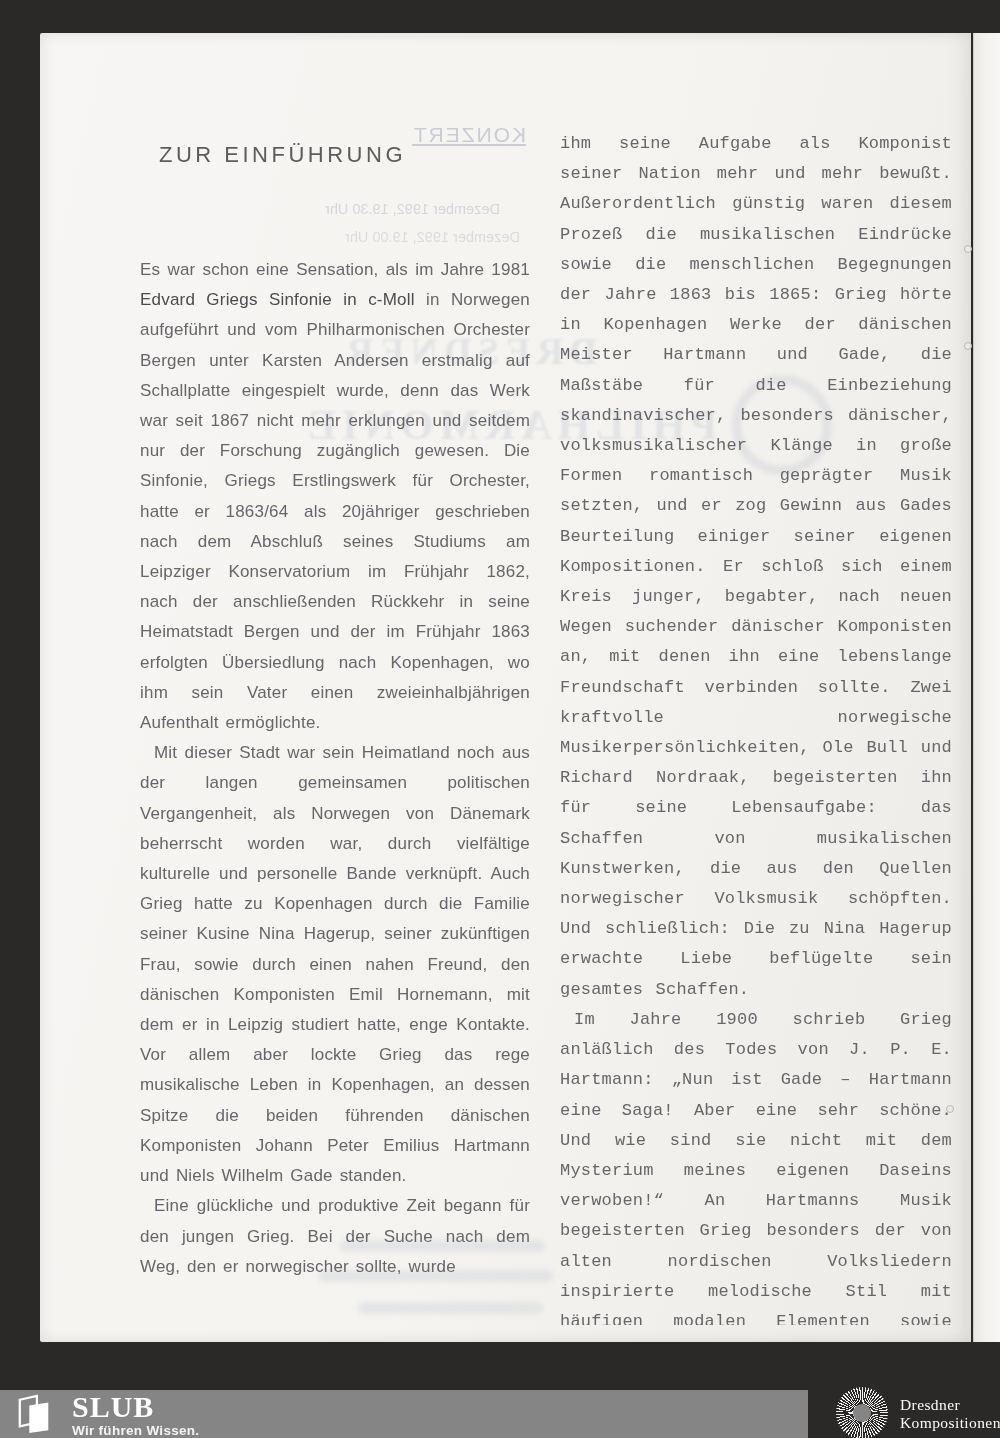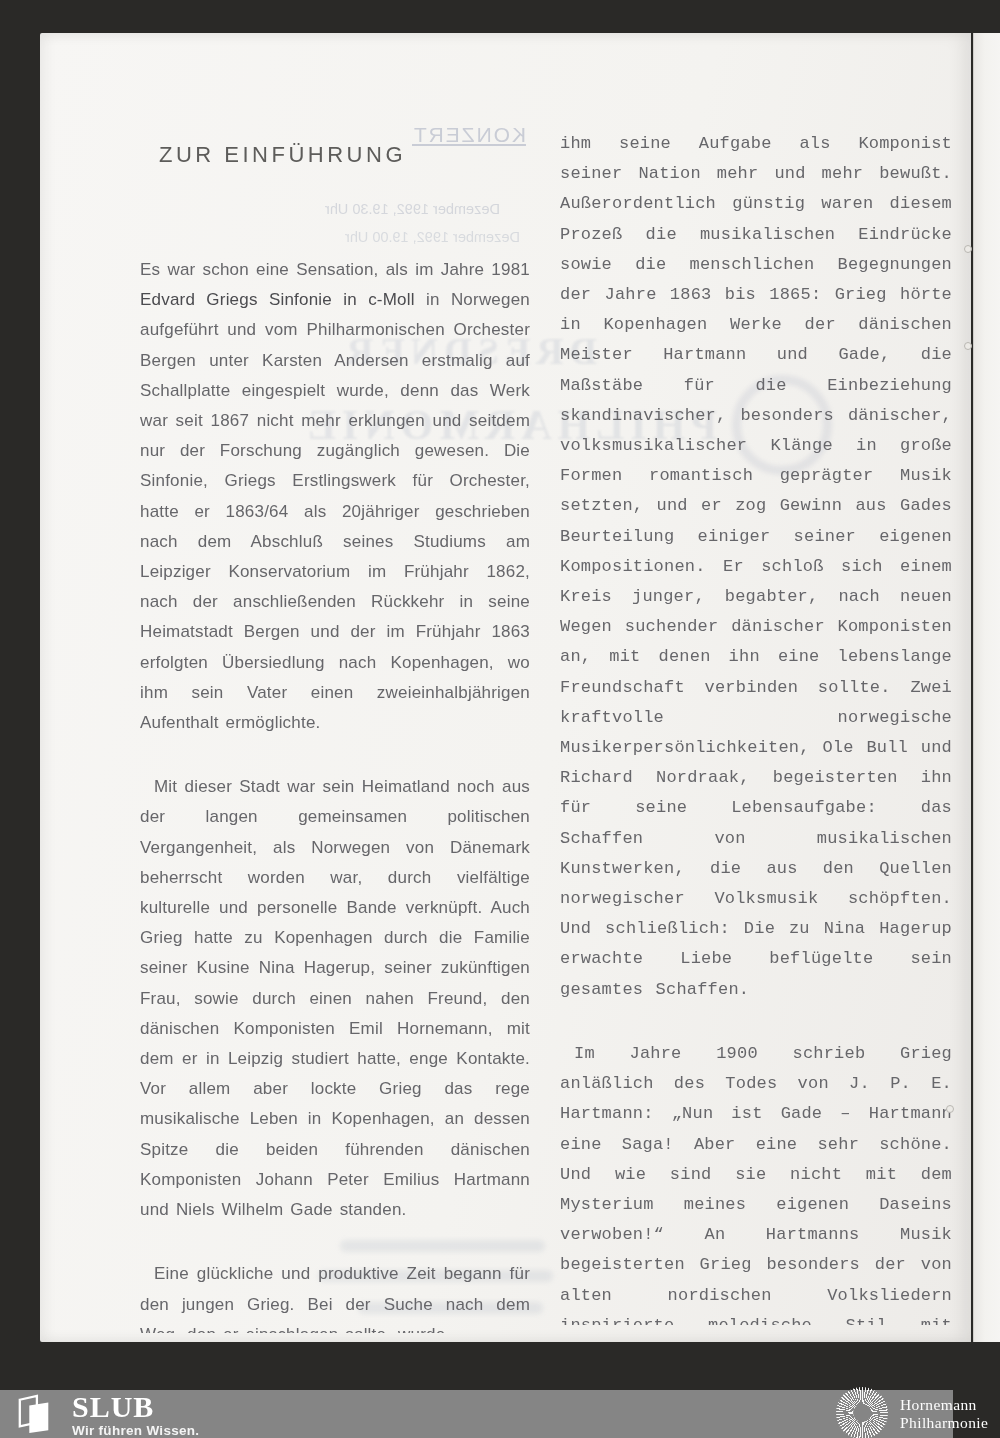--- a/index.html
+++ b/index.html
@@ -30,21 +30,21 @@
 
   
   .col{
     position:absolute;
     font-size:17px;line-height:30.2px;color:#66666a;
     text-align:justify;letter-spacing:0.2px;word-spacing:2px;
     hyphens:auto;overflow:hidden;
   }
   .col p{margin:0;}
   .col p + p{margin-top:0;}
-  .col .indent{text-indent:14px;margin-top:34px;}
+  .col .indent{text-indent:14px;}
   .col strong{font-weight:400;color:#4b4b4f;}
   .col-left{left:100px;top:222px;width:390px;height:1078px;}
   .col-right{left:520px;top:96px;width:392px;height:1196px;font-family:Liberation Mono, monospace;}
 
   
   .ghost{position:absolute;transform:scaleX(-1);color:rgba(132,142,168,0.30);
     filter:blur(0.6px);white-space:nowrap;pointer-events:none;}
   .ghost-title{left:372px;top:90px;font-size:21px;letter-spacing:2px;
     text-decoration:underline;color:rgba(130,140,168,0.38);}
   .ghost-date1{left:285px;top:168px;font-size:14.5px;color:rgba(135,145,170,0.30);}
@@ -56,21 +56,21 @@
   .ghost-circle{position:absolute;left:692px;top:342px;width:82px;height:82px;
     border-radius:50%;border:9px solid rgba(138,148,172,0.15);filter:blur(2px);
     pointer-events:none;}
   .ghost-smudge{position:absolute;height:12px;border-radius:6px;
     background:rgba(138,148,172,0.14);filter:blur(2.5px);pointer-events:none;}
   .gs1{left:300px;top:1207px;width:205px;}
   .gs2{left:278px;top:1237px;width:235px;}
   .gs3{left:318px;top:1269px;width:185px;}
 
   
-  .footer{position:absolute;left:0;top:1390px;width:953px;height:48px;
+  .footer{position:absolute;left:0;top:1390px;width:808px;height:48px;
     background:var(--footer-bar,#858585);}
   .slub-group{position:absolute;left:16px;top:3px;display:flex;align-items:flex-start;}
   .slub-book{width:38px;height:40px;margin-top:1px;}
   .slub-textblock{margin-left:18px;}
   .slub-name{font-family:"Liberation Serif",serif;font-weight:700;
     font-size:30px;line-height:28px;color:#ffffff;letter-spacing:1px;}
   .slub-tagline{font-size:13.5px;font-weight:700;color:#f4f4f4;margin-top:2px;
     letter-spacing:0.3px;}
   .phil-group{position:absolute;left:836px;top:0;height:48px;display:flex;align-items:center;}
   .starburst{position:relative;width:52px;height:52px;margin-top:-2px;border-radius:50%;
@@ -95,21 +95,21 @@
     <div class="ghost-circle"></div>
     <div class="ghost-smudge gs1"></div>
     <div class="ghost-smudge gs2"></div>
     <div class="ghost-smudge gs3"></div>
 
     <h1 class="heading">ZUR EINFÜHRUNG</h1>
 
     <div class="col col-left">
       <p><span>Es war schon eine Sensation, als im Jahre 1981 </span><strong>Edvard Griegs Sinfonie in c-Moll</strong><span> in Norwegen aufgeführt und vom Philharmonischen Orchester Bergen unter Karsten Andersen erstmalig auf Schallplatte eingespielt wurde, denn das Werk war seit 1867 nicht mehr erklungen und seitdem nur der Forschung zugänglich gewesen. Die Sinfonie, Griegs Erstlingswerk für Orchester, hatte er 1863/64 als 20jähriger geschrieben nach dem Abschluß seines Studiums am Leipziger Konservatorium im Frühjahr 1862, nach der anschließenden Rückkehr in seine Heimatstadt Bergen und der im Frühjahr 1863 erfolgten Übersiedlung nach Kopenhagen, wo ihm sein Vater einen zweieinhalbjährigen Aufenthalt ermöglichte.</span></p>
       <p class="indent">Mit dieser Stadt war sein Heimatland noch aus der langen gemeinsamen politischen Vergangenheit, als Norwegen von Dänemark beherrscht worden war, durch vielfältige kulturelle und personelle Bande verknüpft. Auch Grieg hatte zu Kopenhagen durch die Familie seiner Kusine Nina Hagerup, seiner zukünftigen Frau, sowie durch einen nahen Freund, den dänischen Komponisten Emil Hornemann, mit dem er in Leipzig studiert hatte, enge Kontakte. Vor allem aber lockte Grieg das rege musikalische Leben in Kopenhagen, an dessen Spitze die beiden führenden dänischen Komponisten Johann Peter Emilius Hartmann und Niels Wilhelm Gade standen.</p>
-      <p class="indent">Eine glückliche und produktive Zeit begann für den jungen Grieg. Bei der Suche nach dem Weg, den er einschlagen sollte, wurde</p>
+      <p class="indent">Eine glückliche und produktive Zeit begann für den jungen Grieg. Bei der Suche nach dem Weg, den er norwegischer sollte, wurde</p>
     </div>
 
     <div class="col col-right">
       <p>ihm seine Aufgabe als Komponist seiner Nation mehr und mehr bewußt. Außerordentlich günstig waren diesem Prozeß die musikalischen Eindrücke sowie die menschlichen Begegnungen der Jahre 1863 bis 1865: Grieg hörte in Kopenhagen Werke der dänischen Meister Hartmann und Gade, die Maßstäbe für die Einbeziehung skandinavischer, besonders dänischer, volksmusikalischer Klänge in große Formen romantisch geprägter Musik setzten, und er zog Gewinn aus Gades Beurteilung einiger seiner eigenen Kompositionen. Er schloß sich einem Kreis junger, begabter, nach neuen Wegen suchender dänischer Komponisten an, mit denen ihn eine lebenslange Freundschaft verbinden sollte. Zwei kraftvolle norwegische Musikerpersönlichkeiten, Ole Bull und Richard Nordraak, begeisterten ihn für seine Lebensaufgabe: das Schaffen von musikalischen Kunstwerken, die aus den Quellen norwegischer Volksmusik schöpften. Und schließlich: Die zu Nina Hagerup erwachte Liebe beflügelte sein gesamtes Schaffen.</p>
       <p class="indent">Im Jahre 1900 schrieb Grieg anläßlich des Todes von J. P. E. Hartmann: „Nun ist Gade – Hartmann eine Saga! Aber eine sehr schöne. Und wie sind sie nicht mit dem Mysterium meines eigenen Daseins verwoben!“ An Hartmanns Musik begeisterten Grieg besonders der von alten nordischen Volksliedern inspirierte melodische Stil mit häufigen modalen Elementen sowie seine aus der nordischen Mythologie entnommenen Stoffe. Gades Musik kannte Grieg schon aus Leipzig, wo Gade großes Ansehen genoß und vor Griegs Studienzeit zeitweise die Gewandhauskonzerte geleitet hatte. Bei Ausbruch der preußisch-dänischen Auseinandersetzungen um Schleswig-Holstein 1848 war er jedoch nach Kopenha-</p>
     </div>
   </div>
 
   <div class="adjacent-page">
     <div class="speck" style="left:-10px;top:212px;"></div>
@@ -124,19 +124,19 @@
         <path d="M14 12 L34 9 L34 38 L14 41 Z" fill="#ffffff"></path>
       </svg>
       <div class="slub-textblock">
         <div class="slub-name">SLUB</div>
         <div class="slub-tagline">Wir führen Wissen.</div>
       </div>
     </div>
     <div class="phil-group">
       <div class="starburst"></div>
       <div class="phil-text">
-        <div>Hornemann</div>
-        <div>Philharmonie</div>
+        <div>Dresdner</div>
+        <div>Kompositionen</div>
       </div>
     </div>
   </div>
 
 </div>
 
 </body></html>

